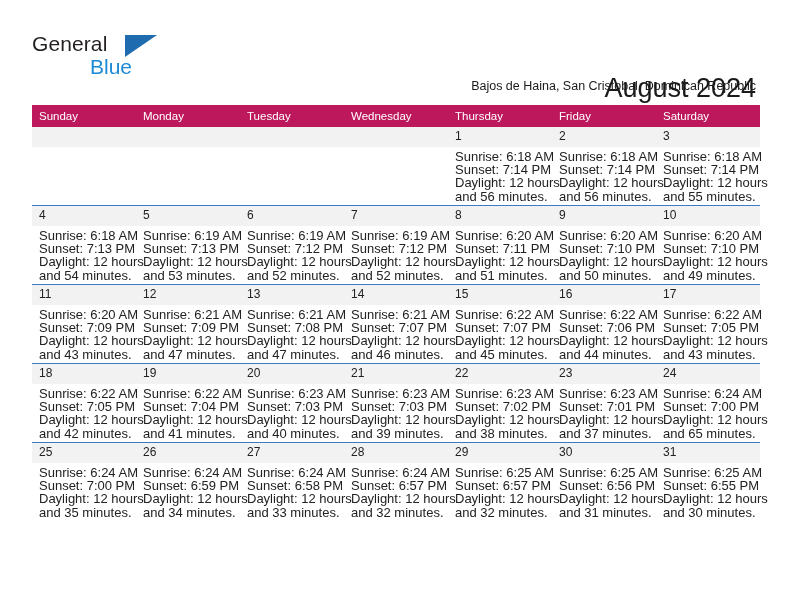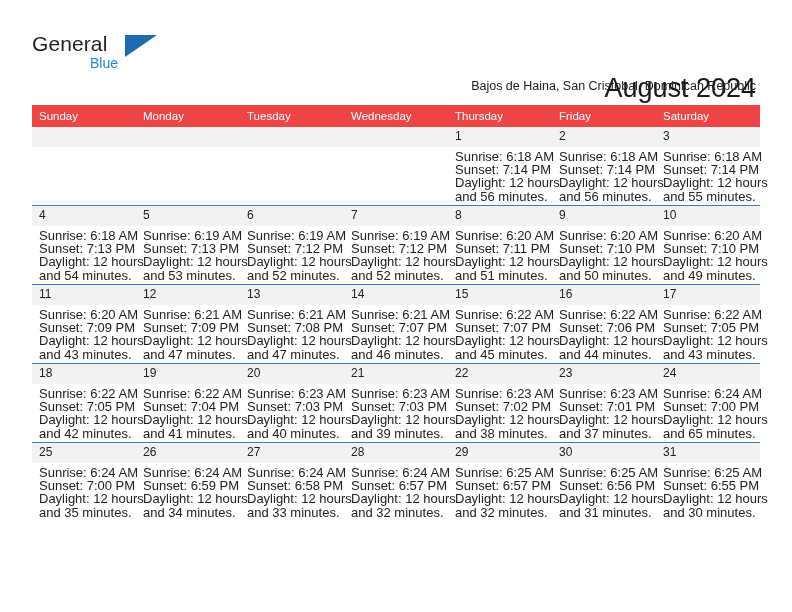--- a/index.html
+++ b/index.html
@@ -51,21 +51,21 @@
     top: 3px;
     width: 0;
     height: 0;
     border-left: 32px solid #1f6bb0;
     border-bottom: 22px solid transparent;
   }
   .logo-blue {
     position: absolute;
     left: 58px;
     top: 23px;
-    font-size: 14px;
+    font-size: 21px;
     color: #1c8ad6;
     font-family: "Liberation Sans", sans-serif;
   }
   .title {
     position: absolute;
     right: 36px;
     top: 33px;
     font-size: 27px;
     color: #1a1a1a;
     white-space: nowrap;
@@ -85,21 +85,21 @@
   
   .calendar {
     position: absolute;
     left: 32px;
     top: 105px;
     width: 728px;
     border-collapse: collapse;
     table-layout: fixed;
   }
   .calendar th {
-    background: #ef4444;
+    background: #be185d;
     color: #ffffff;
     font-size: 11.5px;
     font-weight: normal;
     text-align: left;
     padding: 5px 0 5px 7px;
     height: 12px;
     font-family: "Liberation Sans", sans-serif;
   }
   .calendar td {
     vertical-align: top;

